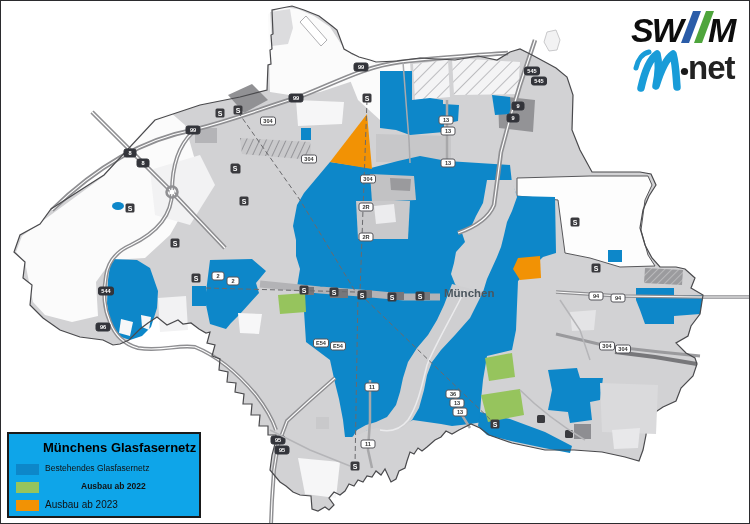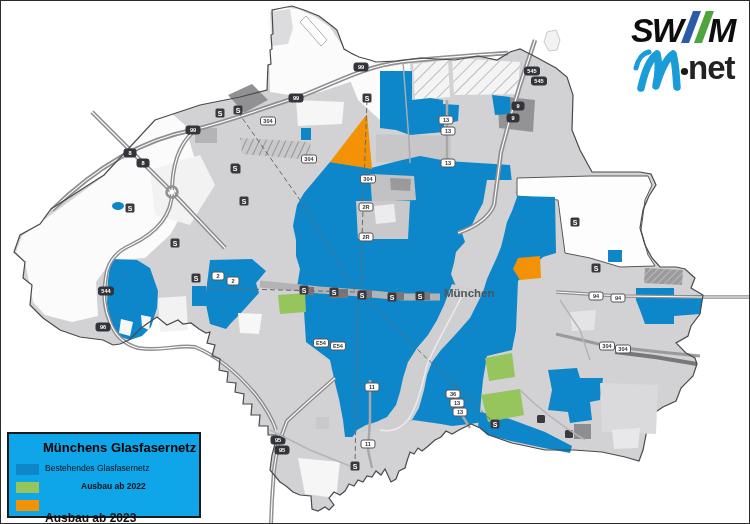--- a/index.html
+++ b/index.html
@@ -429,21 +429,21 @@
 
 <div style="font-weight:bold;font-size:13px;color:#000;margin:6px 0 0 6px;letter-spacing:0px;">Münchens Glasfasernetz</div>
 
 <div style="position:absolute;left:7px;top:30px;width:23px;height:11px;background:#0d87c9;"></div>
 <div style="position:absolute;left:36px;top:29px;font-size:8.5px;font-weight:normal;color:#111;">Bestehendes Glasfasernetz</div>
 
 <div style="position:absolute;left:7px;top:48px;width:23px;height:11px;background:#96c45d;"></div>
 <div style="position:absolute;left:36px;top:47px;font-size:8.5px;font-weight:bold;color:#111;margin-left:36px;">Ausbau ab 2022</div>
 
 <div style="position:absolute;left:7px;top:66px;width:23px;height:11px;background:#f29204;"></div>
-<div style="position:absolute;left:36px;top:65px;font-size:12px;font-weight:bold;color:#111;margin-top:12px;">Ausbau ab 2023</div>
+<div style="position:absolute;left:36px;top:65px;font-size:10px;font-weight:normal;color:#111;">Ausbau ab 2023</div>
 </div>
 
 <div style="position:absolute;left:630px;top:46px;width:120px;height:48px;">
 <svg width="120" height="48" viewBox="0 0 120 48">
 <g fill="none" stroke="#199cd8" stroke-linecap="round" stroke-linejoin="round">
 <path d="M 6,22 C 8,13 13,7 19,6" stroke-width="5"></path>
 <path d="M 11,42 C 15,24 21,12 27,8 C 30,19 28,30 26,40 C 31,24 37,12 43,8 C 46,19 46,30 47,41" stroke-width="7.5"></path>
 </g>
 <circle cx="54.5" cy="25.5" r="3.6" fill="#1a1a1a"></circle>
 <text x="58" y="33" font-family="Liberation Sans,sans-serif" font-weight="bold" font-size="33" fill="#222" letter-spacing="-1">net</text>

